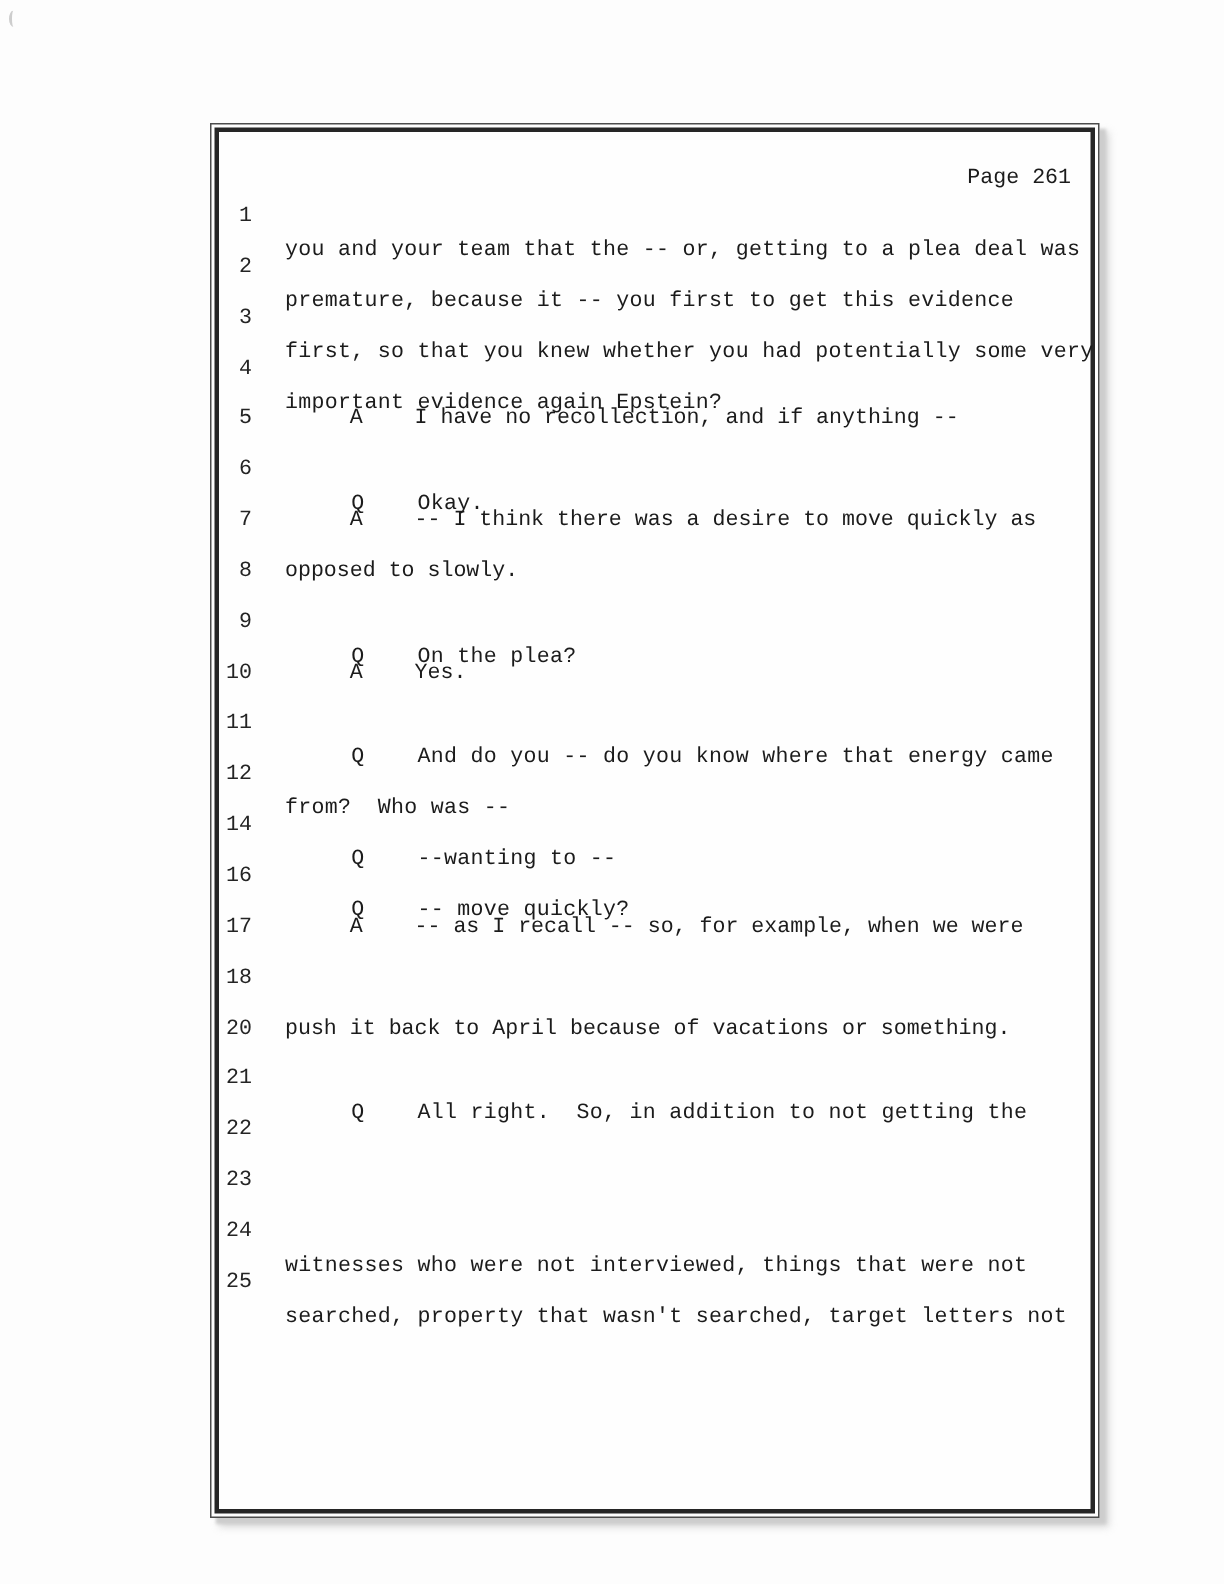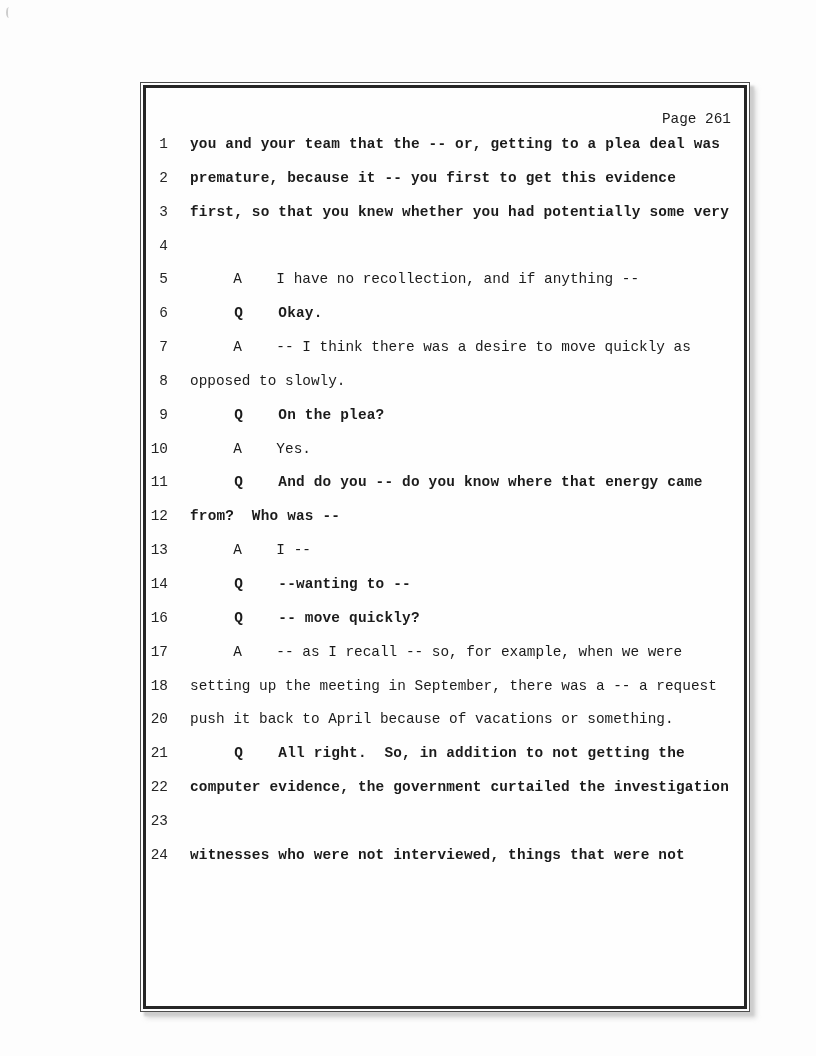--- a/index.html
+++ b/index.html
@@ -17,21 +17,20 @@
     border-left:2px solid #c2c2c2;
     border-radius:50% 0 0 50%;
     opacity:.8;
   }
   .frame-outer{
     position:absolute;left:140px;top:82px;
     width:591px;height:928px;
     border:1px solid #4c4c4c;
     background:#fefefe;
     box-shadow:4px 4px 2px #cdcdcd, 6px 6px 5px rgba(170,170,170,.45);
-    padding-left:17px;
   }
   .frame-inner{
     position:absolute;
     left:2px;top:2px;right:2px;bottom:2px;
     border:3px solid #262626;
   }
   .page-header{
     position:absolute;top:22px;right:13px;
     font-size:14.4px;line-height:18px;
     white-space:pre;
@@ -44,21 +43,21 @@
     position:absolute;left:0;top:0;width:22px;
     text-align:right;
     font-size:14.4px;line-height:18px;
     color:#242424;
   }
   .txt{
     position:absolute;left:44px;top:0;
     font-size:14.4px;line-height:18px;
     white-space:pre;
   }
-  .bold{font-weight:bold;letter-spacing:.2px;}
+  .bold{font-weight:normal;letter-spacing:.2px;margin-top:23px;}
 </style>
 </head>
 <body>
 
 <div class="sheet">
   <div class="scan-artifact"></div>
   <div class="frame-outer">
     <div class="frame-inner">
       <div class="page-header">Page 261</div>
       <div class="lines" id="lines">
@@ -69,20 +68,21 @@
           <div class="row">
             <span class="num">2</span>
             <span class="txt bold">premature, because it -- you first to get this evidence</span>
           </div>
           <div class="row">
             <span class="num">3</span>
             <span class="txt bold">first, so that you knew whether you had potentially some very</span>
           </div>
           <div class="row">
             <span class="num">4</span>
+            <span class="txt bold">important evidence again Epstein?</span>
           </div>
           <div class="row">
             <span class="num">5</span>
             <span class="txt">     A    I have no recollection, and if anything --</span>
           </div>
           <div class="row">
             <span class="num">6</span>
             <span class="txt bold">     Q    Okay.</span>
           </div>
           <div class="row">
@@ -103,54 +103,52 @@
           </div>
           <div class="row">
             <span class="num">11</span>
             <span class="txt bold">     Q    And do you -- do you know where that energy came</span>
           </div>
           <div class="row">
             <span class="num">12</span>
             <span class="txt bold">from?  Who was --</span>
           </div>
           <div class="row">
-            <span class="num">13</span>
-            <span class="txt">     A    I --</span>
-          </div>
-          <div class="row">
             <span class="num">14</span>
             <span class="txt bold">     Q    --wanting to --</span>
           </div>
           <div class="row">
             <span class="num">16</span>
             <span class="txt bold">     Q    -- move quickly?</span>
           </div>
           <div class="row">
             <span class="num">17</span>
             <span class="txt">     A    -- as I recall -- so, for example, when we were</span>
           </div>
           <div class="row">
             <span class="num">18</span>
-            <span class="txt">setting up the meeting in September, there was a -- a request</span>
           </div>
           <div class="row">
             <span class="num">20</span>
             <span class="txt">push it back to April because of vacations or something.</span>
           </div>
           <div class="row">
             <span class="num">21</span>
             <span class="txt bold">     Q    All right.  So, in addition to not getting the</span>
           </div>
           <div class="row">
             <span class="num">22</span>
-            <span class="txt bold">computer evidence, the government curtailed the investigation</span>
           </div>
           <div class="row">
             <span class="num">23</span>
           </div>
           <div class="row">
             <span class="num">24</span>
             <span class="txt bold">witnesses who were not interviewed, things that were not</span>
           </div>
+          <div class="row">
+            <span class="num">25</span>
+            <span class="txt bold">searched, property that wasn't searched, target letters not</span>
+          </div>
         </div>
     </div>
   </div>
 </div>
 
 </body></html>

